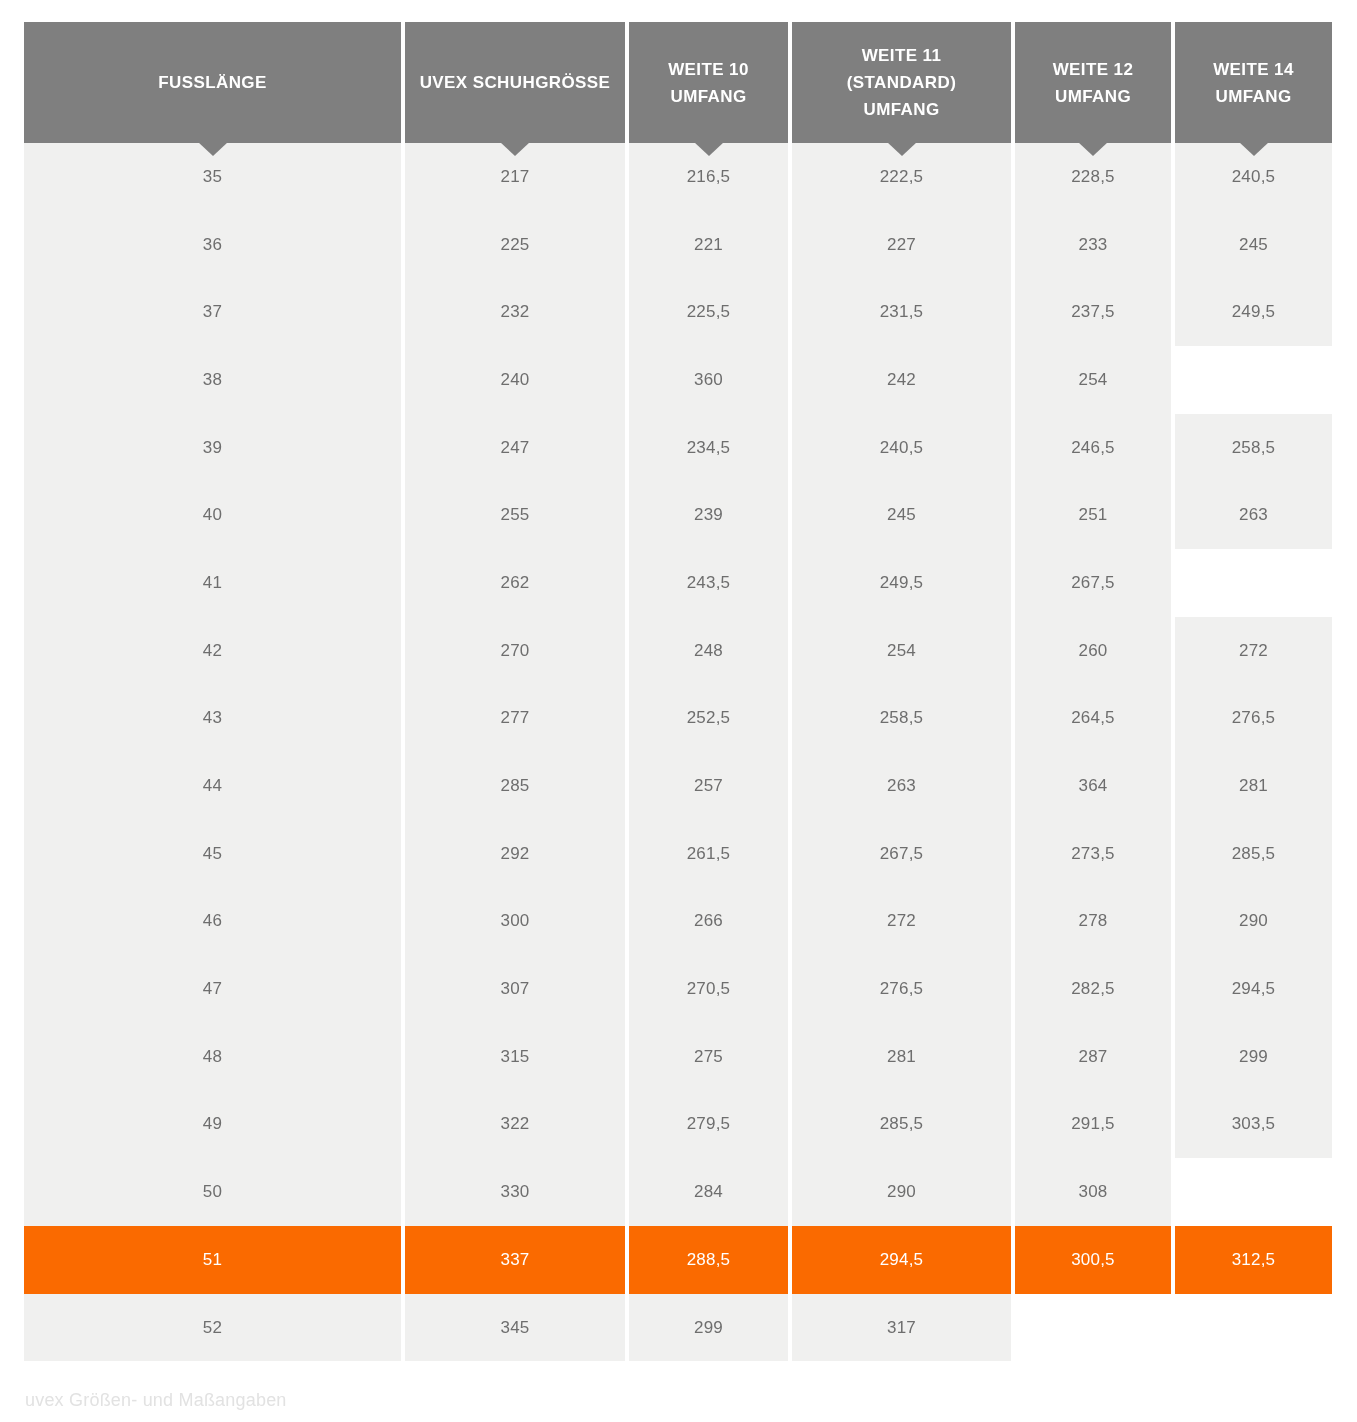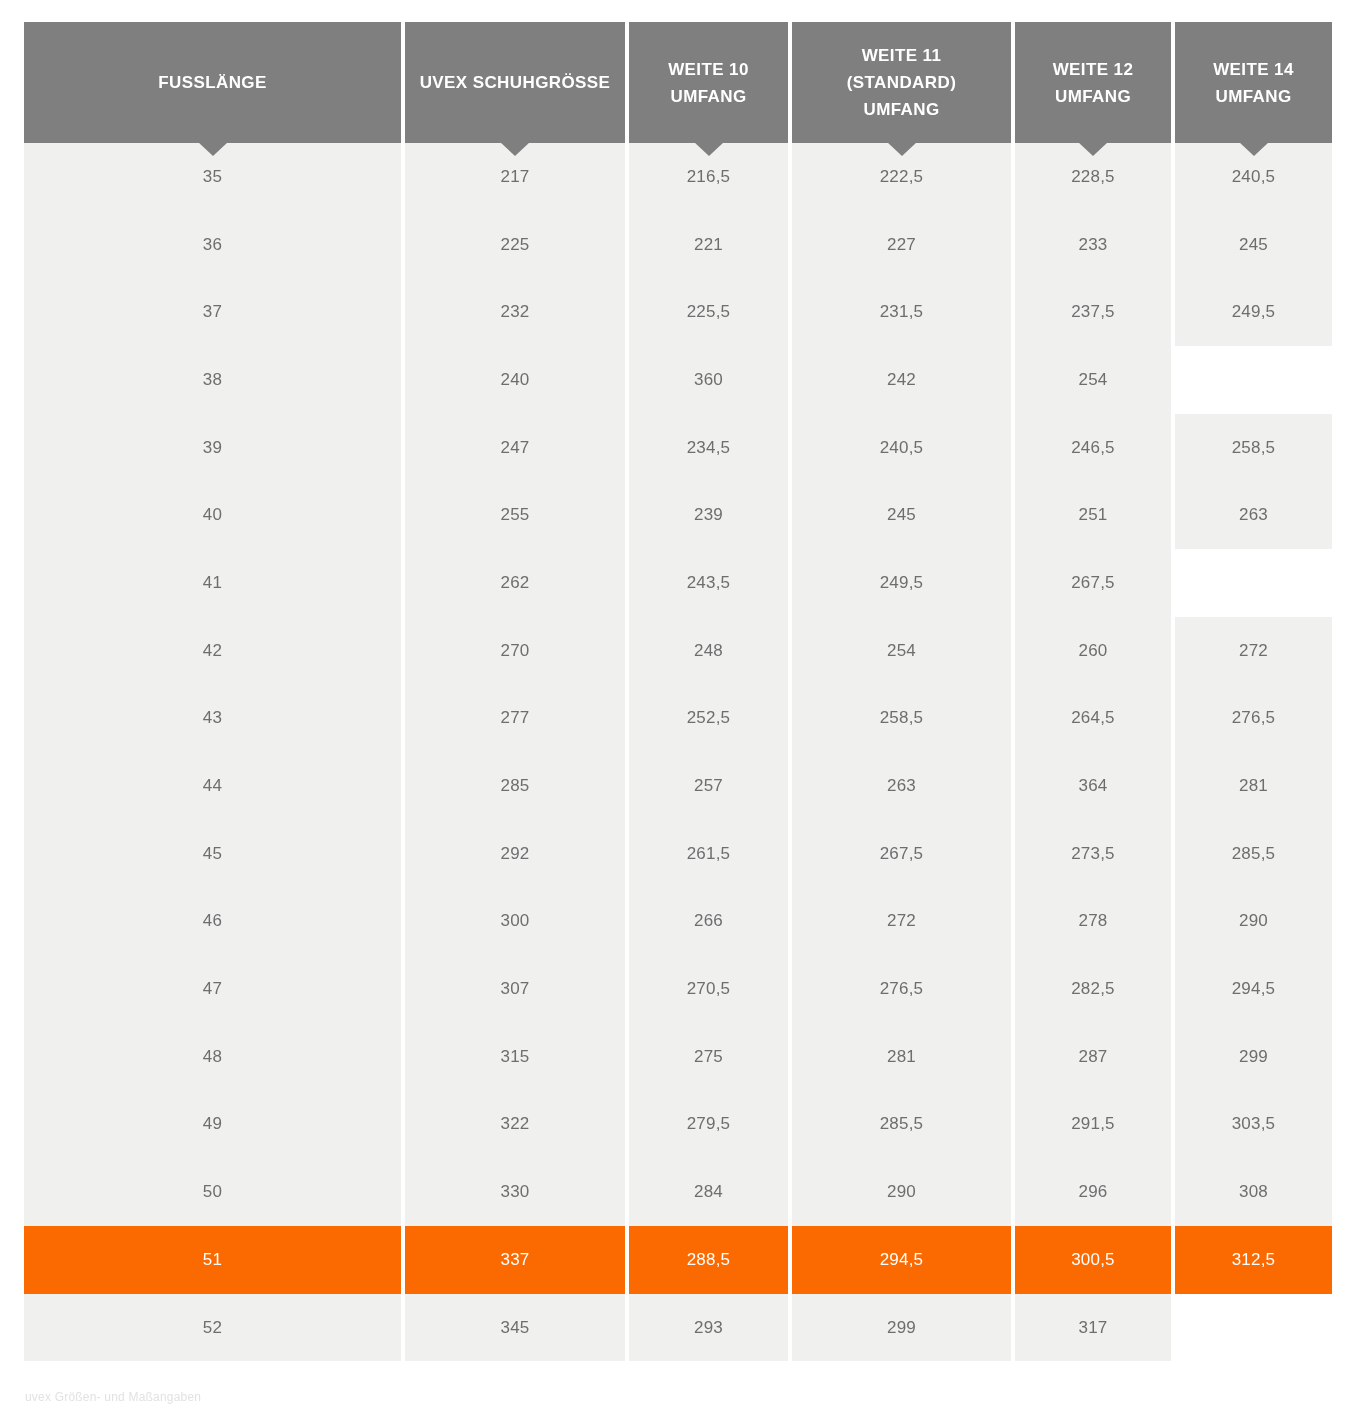--- a/index.html
+++ b/index.html
@@ -67,21 +67,21 @@
     letter-spacing: 0.2px;
   }
   .trow.highlight .dcell {
     background: var(--highlight-bg, #fa6a00);
     color: var(--highlight-text, #ffffff);
   }
   .caption {
     position: absolute;
     left: 25px;
     top: 1390px;
-    font-size: 12px;
+    font-size: 18px;
     color: var(--caption-text, #e2e2e2);
     letter-spacing: 0.2px;
   }
 </style>
 </head>
 <body>
 
 <div class="page">
   <div class="size-table">
     <div class="trow header" id="header-row">
@@ -232,34 +232,32 @@
           <div class="dcell">279,5</div>
           <div class="dcell">285,5</div>
           <div class="dcell">291,5</div>
           <div class="dcell">303,5</div>
         </div>
         <div class="trow">
           <div class="dcell">50</div>
           <div class="dcell">330</div>
           <div class="dcell">284</div>
           <div class="dcell">290</div>
-          <div class="dcell">296</div>
           <div class="dcell">308</div>
         </div>
         <div class="trow highlight">
           <div class="dcell">51</div>
           <div class="dcell">337</div>
           <div class="dcell">288,5</div>
           <div class="dcell">294,5</div>
           <div class="dcell">300,5</div>
           <div class="dcell">312,5</div>
         </div>
         <div class="trow">
           <div class="dcell">52</div>
           <div class="dcell">345</div>
-          <div class="dcell">293</div>
           <div class="dcell">299</div>
           <div class="dcell">317</div>
         </div>
       </div>
   </div>
   <div class="caption">uvex Größen- und Maßangaben</div>
 </div>
 
 </body></html>

